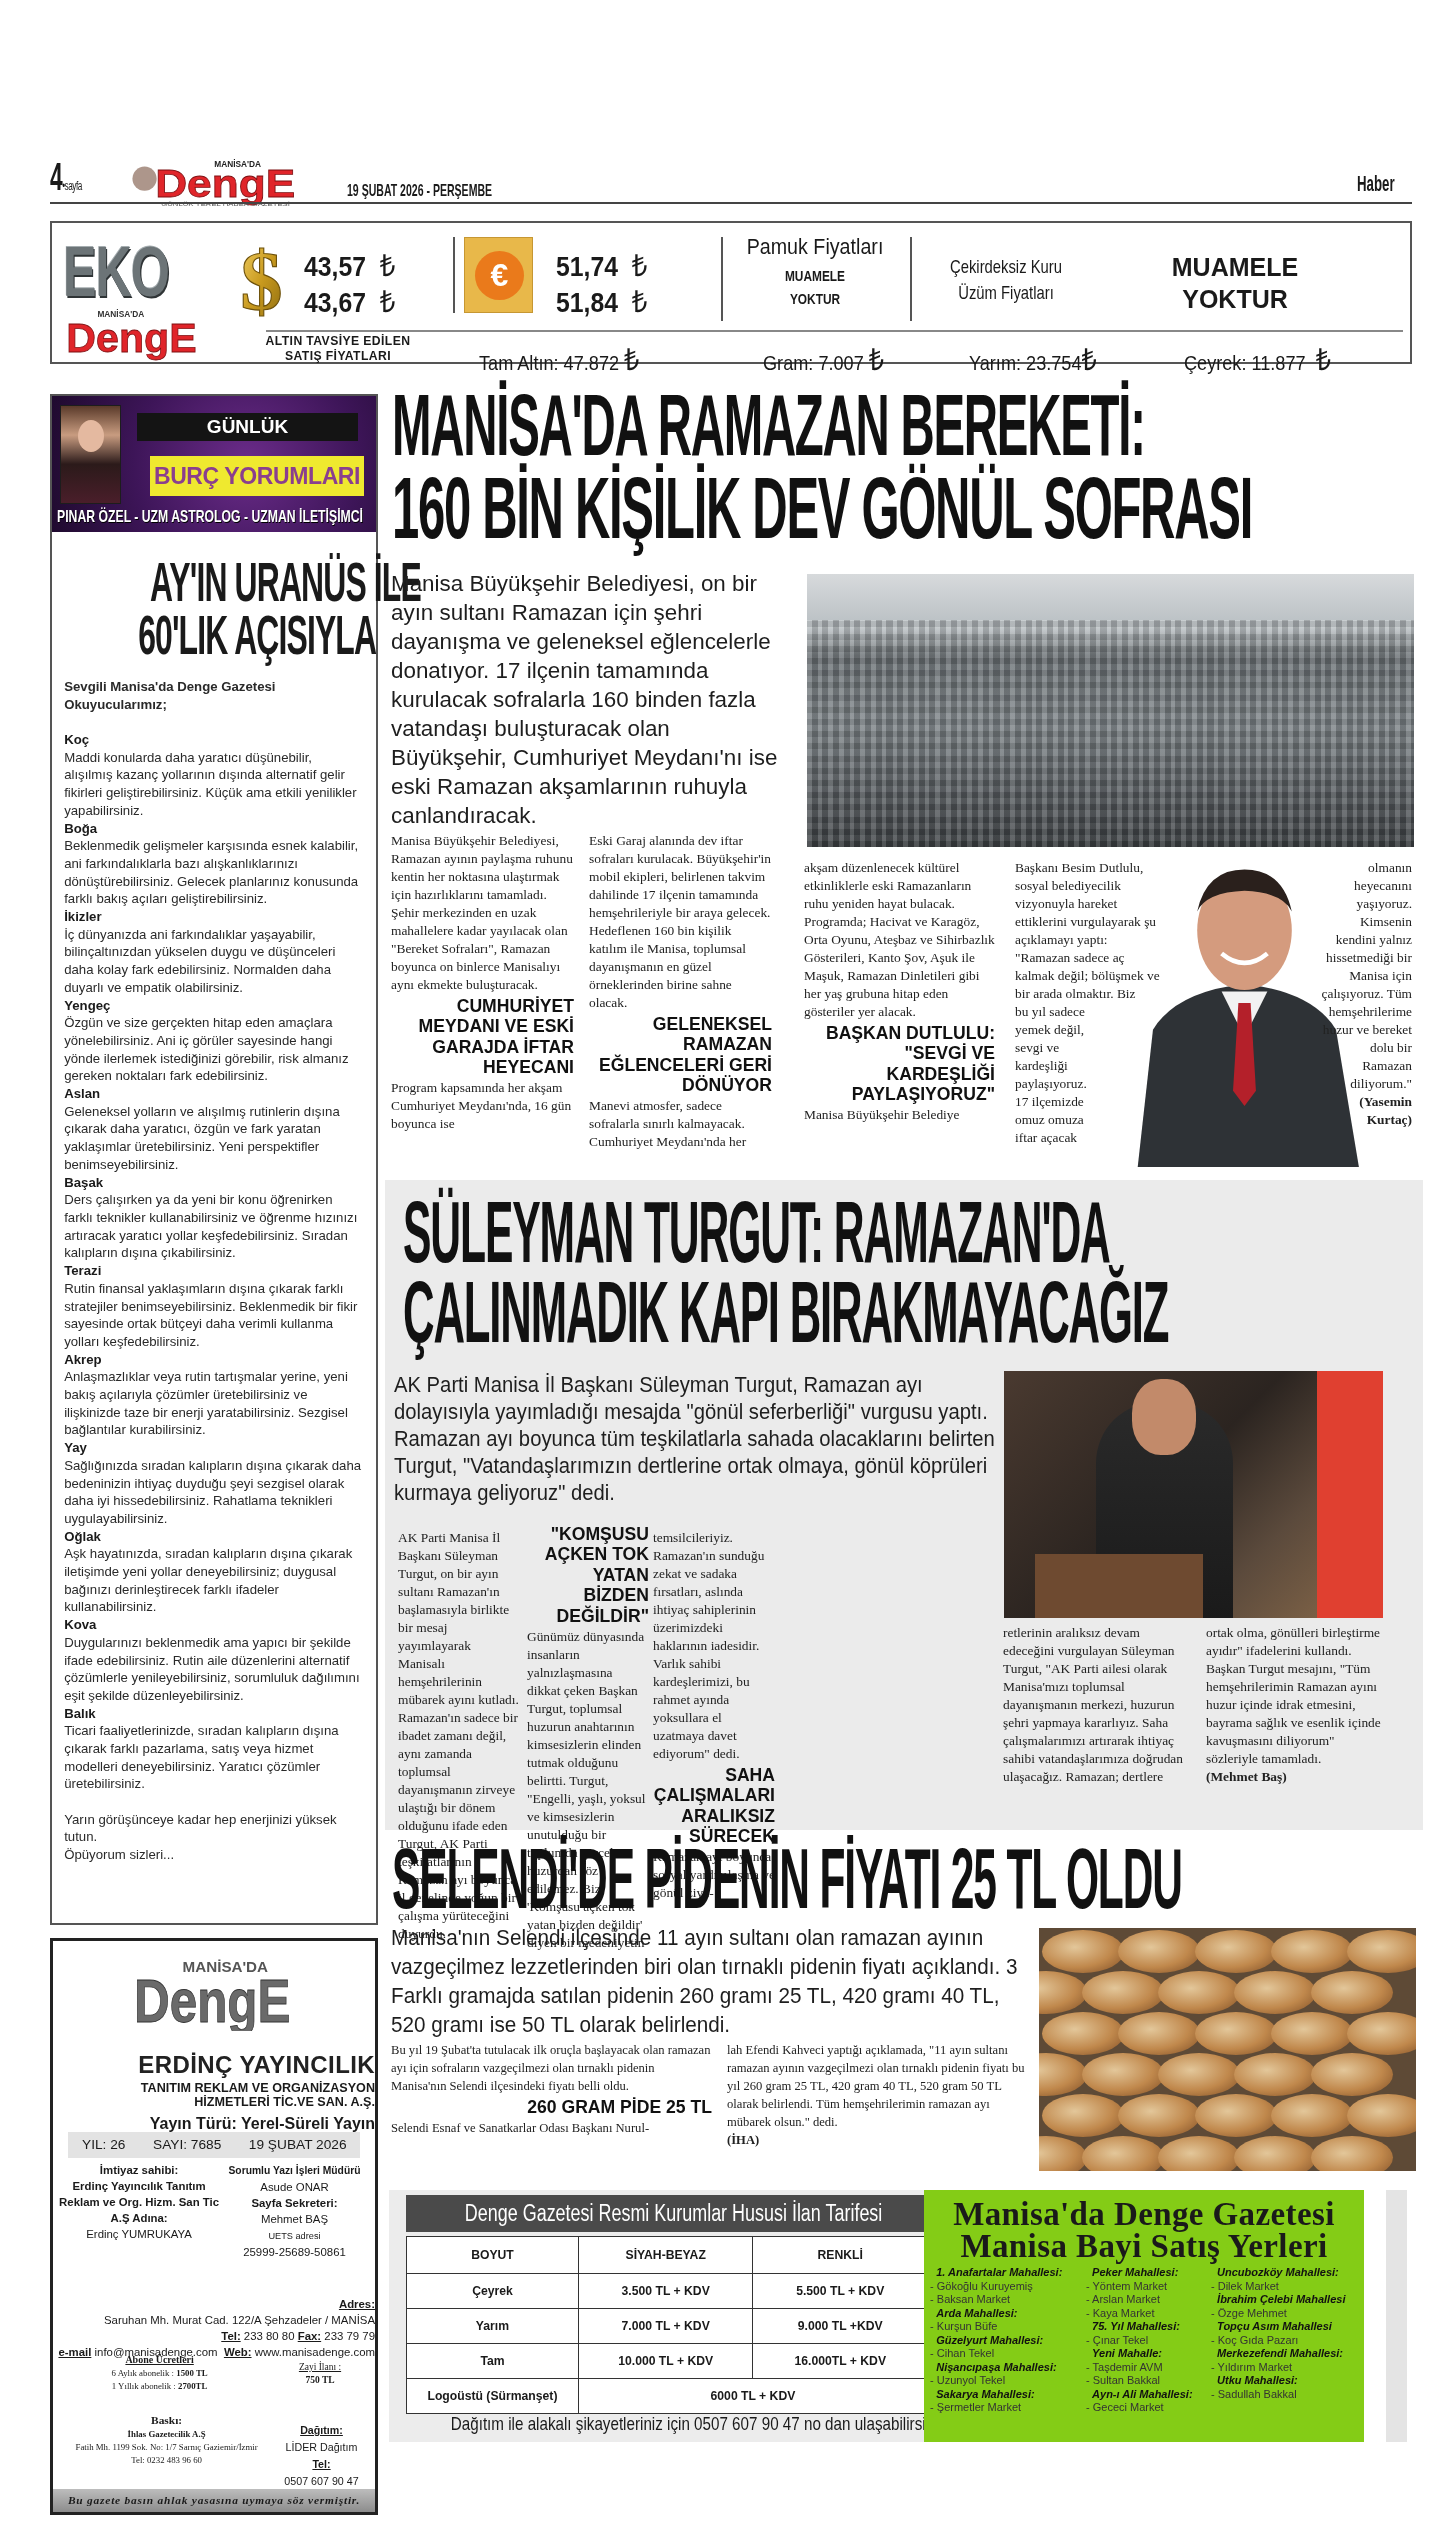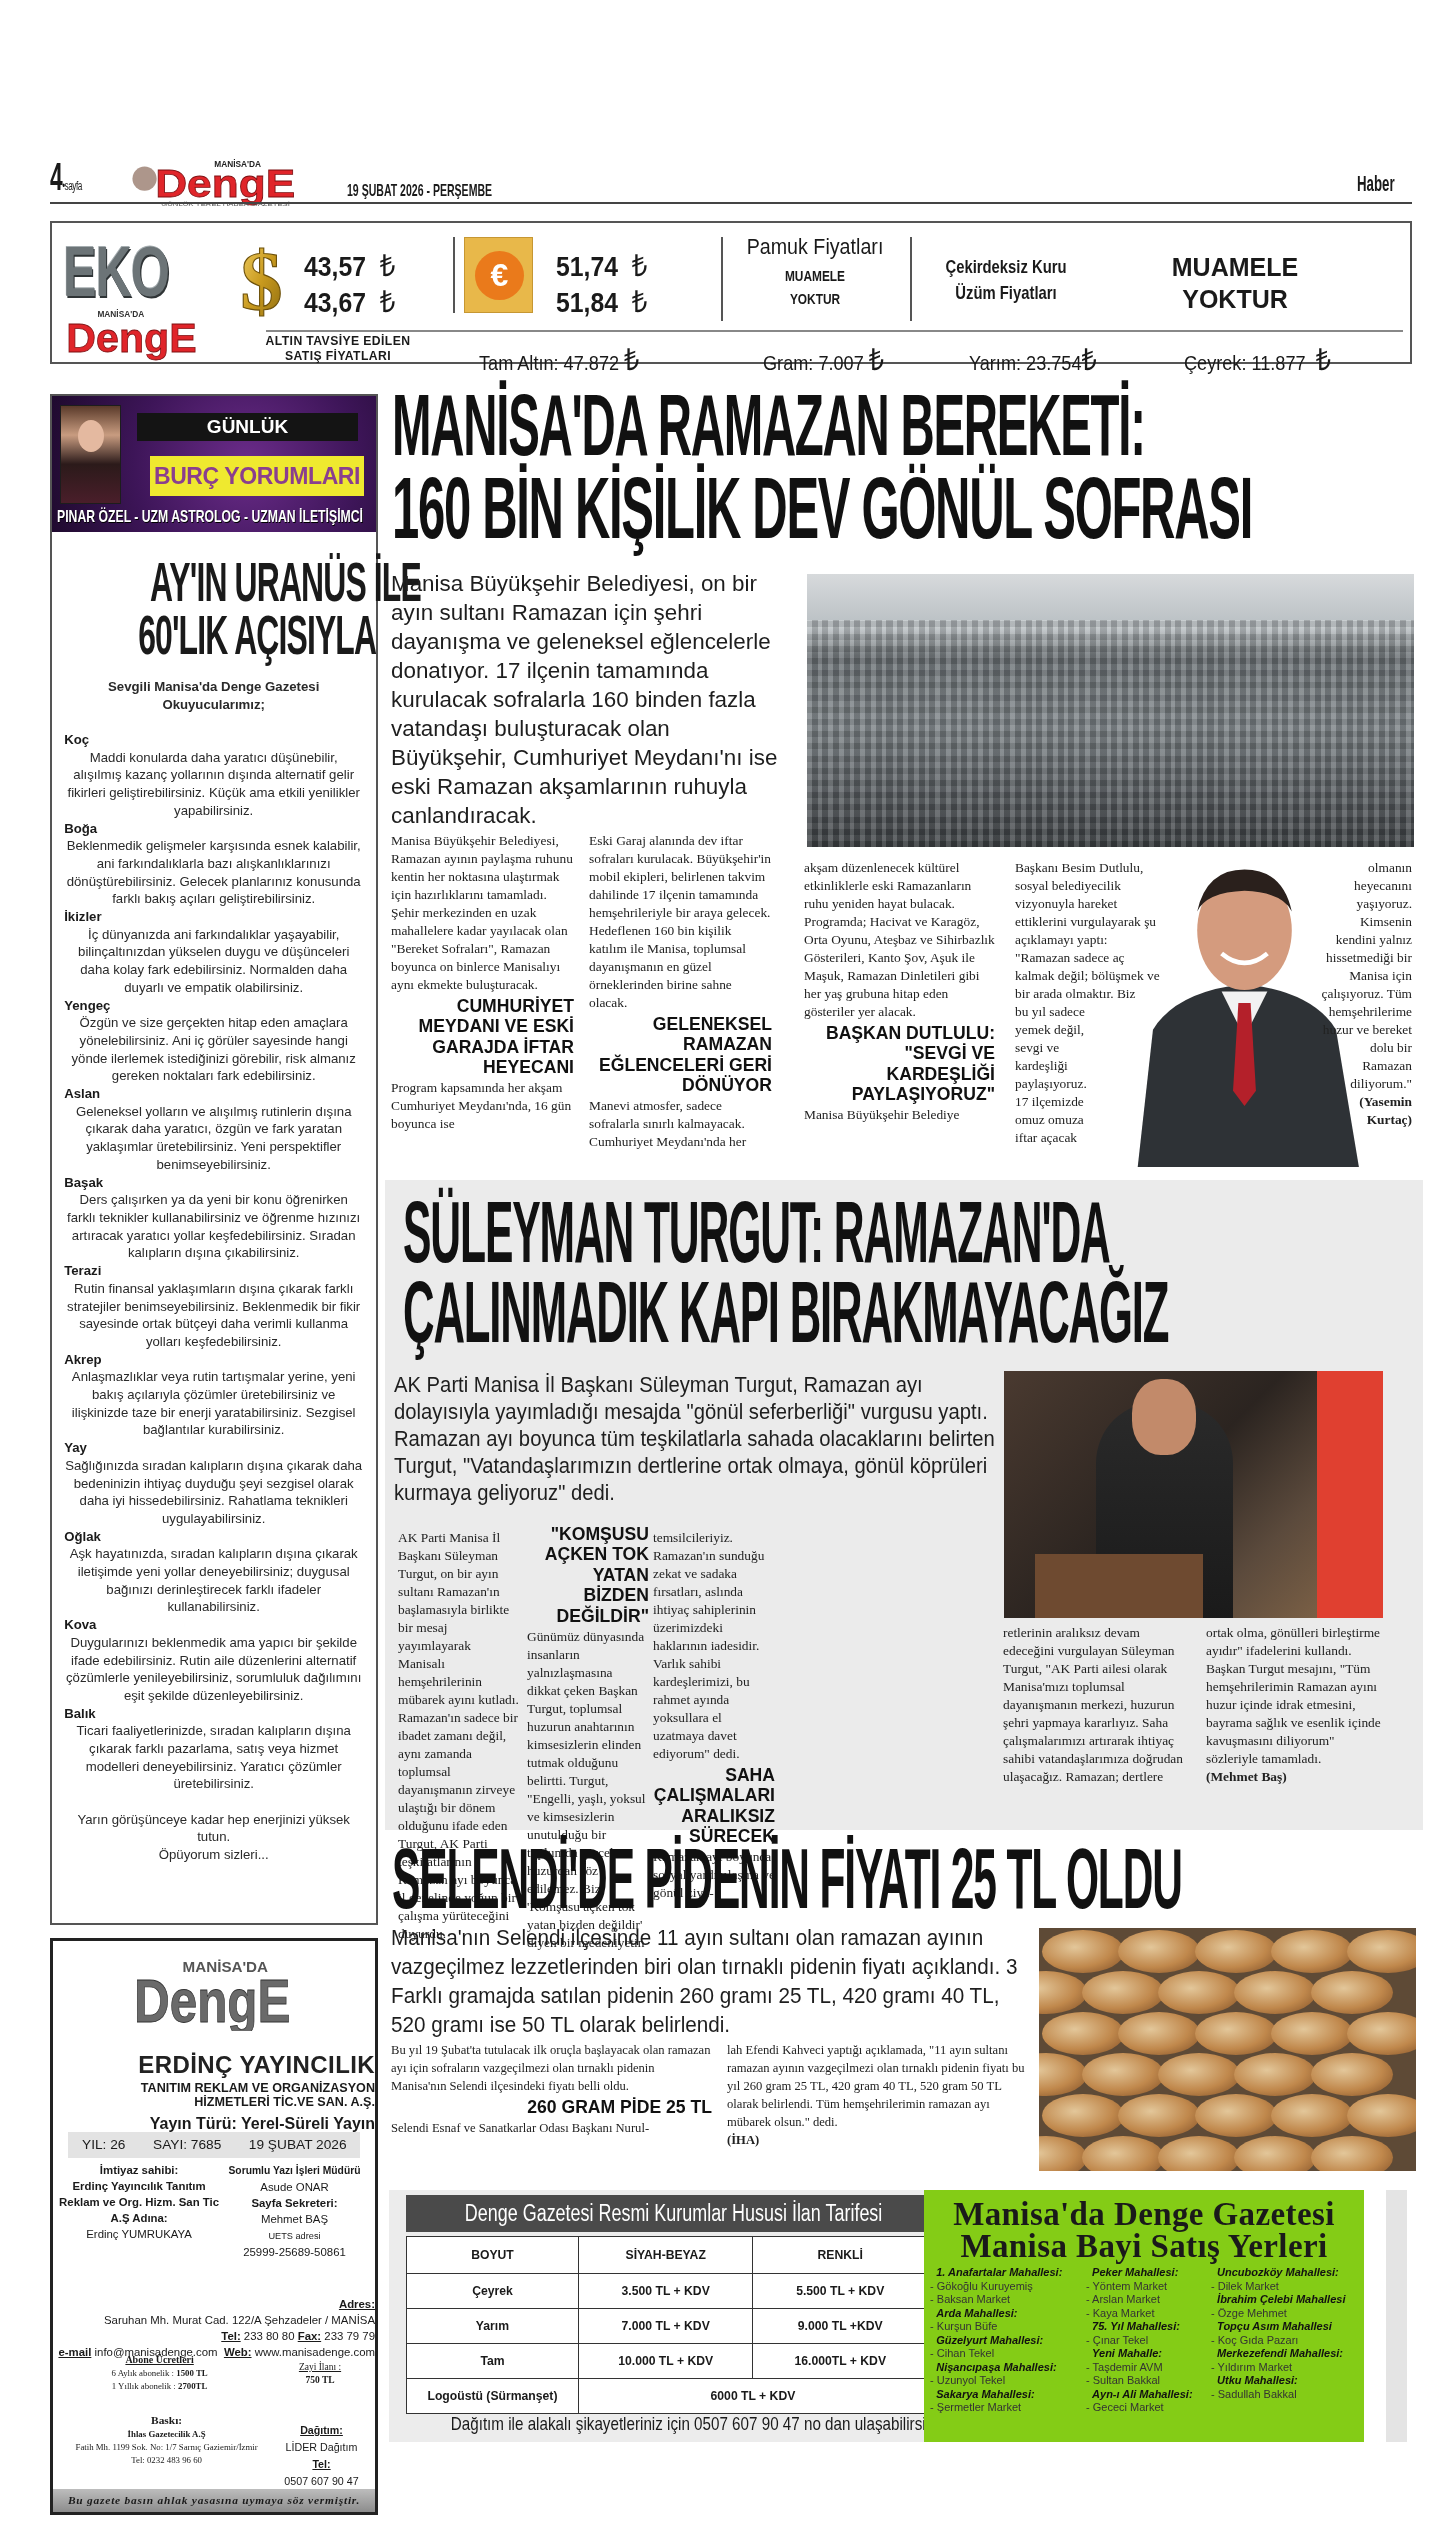--- a/index.html
+++ b/index.html
@@ -34,21 +34,21 @@
   #horo-banner { left: 0; top: 0; width: 324px; height: 136px; background: radial-gradient(circle at 60% 50%, #6b2c8a 0%, #3d1558 55%, #1f0a2e 100%); overflow: hidden; }
   #horo-photo { left: 7.6px; top: 9.2px; width: 61px; height: 99px; background: linear-gradient(180deg, #5a3a2a 0%, #c89c80 30%, #2b1a1a 60%, #4a1e2a 100%); border: 1.5px solid #1d1d1d; }
   #horo-photo .face { left: 17px; top: 13.7px; width: 26px; height: 32px; border-radius: 50%; background: #e4b9a0; }
   #horo-gunluk { left: 85px; top: 17px; width: 221px; height: 27.5px; background: #141414; color: #fff; text-align: center; font-size: 19px; font-weight: 700; line-height: 27.5px; }
   #horo-burc { left: 98px; top: 60px; width: 214px; height: 40px; background: #efe92f; color: #8a3f8e; text-align: center; font-size: 23px; font-weight: 900; line-height: 40px; letter-spacing: -0.4px; }
   #horo-author { left: 4.6px; top: 111px; font-size: 17px; font-weight: 900; color: #fff; transform: scaleX(0.72); transform-origin: left top; white-space: nowrap; text-shadow: 0.8px 0.8px 0 #000; }
   #horo-title { left: 0; top: 160px; width: 392px; text-align: center; font-size: 55px; font-weight: 900; line-height: 53px; }
   #horo-title span { display: inline-block; transform: scaleX(0.58); transform-origin: center top; white-space: nowrap; letter-spacing: -1.5px; }
   #horo-body { left: 12.2px; top: 282px; width: 299px; font-size: 13.2px; line-height: 17.7px; color: #2a2a2a; }
   #horo-body .sign { font-weight: 700; color: #1a1a1a; display: block; }
-  #horo-body p { margin: 0; text-align: center; }
+  #horo-body p { margin: 0; }
   #horo-body .gap { height: 17.6px; }
 
   
   #kunye { left: 50px; top: 1938px; width: 328px; height: 577px; border: 3.1px solid #222; background: #fff; }
   #kunye-logo { left: 76px; top: 13.7px; width: 168px; height: 76px; }
   #kunye .c { position: absolute; left: 0; width: 322px; text-align: right; margin-top: 12px; }
   #k-company { top: 98px; font-size: 24px; font-weight: 700; color: #222; letter-spacing: 0.4px; }
   #k-sub1 { top: 128px; font-size: 12.6px; font-weight: 700; }
   #k-sub2 { top: 142px; font-size: 12.6px; font-weight: 700; }
   #k-type { top: 162px; font-size: 16px; font-weight: 700; }
@@ -167,21 +167,21 @@
     </div>
   <div class="abs rate" style="left:504px;top:20px;"><span>51,74</span>&nbsp;&nbsp;<span class="lira">₺</span></div>
   <div class="abs rate" style="left:504px;top:56px;"><span>51,84</span>&nbsp;&nbsp;<span class="lira">₺</span></div>
 
   <div class="abs vsep" style="left:669px;top:13.7px;height:84px;"></div>
   <div class="abs" style="left:683px;top:12.2px;width:160px;text-align:center;">
     <div style="font-size:21.4px;transform:scaleX(0.92);white-space:nowrap;">Pamuk Fiyatları</div>
     <div style="font-size:14.5px;font-weight:700;line-height:23px;width:92px;margin:4.6px auto 0;transform:scaleX(0.82);">MUAMELE YOKTUR</div>
   </div>
   <div class="abs vsep" style="left:858px;top:13.7px;height:84px;"></div>
-  <div class="abs" style="left:870px;top:30.5px;width:168px;text-align:center;font-size:19px;line-height:26px;font-weight:700;">
+  <div class="abs" style="left:870px;top:30.5px;width:168px;text-align:center;font-size:19px;line-height:26px;font-weight:400;">
     <div style="transform:scaleX(0.78);white-space:nowrap;">Çekirdeksiz Kuru</div>
     <div style="transform:scaleX(0.78);white-space:nowrap;">Üzüm Fiyatları</div>
   </div>
   <div class="abs" style="left:1099px;top:27.5px;width:168px;text-align:center;font-size:25px;line-height:32px;font-weight:900;">
     <div>MUAMELE</div>
     <div>YOKTUR</div>
   </div>
 
   <div class="abs" id="eko-hr"></div>
   <div class="abs" id="gold-caption">

